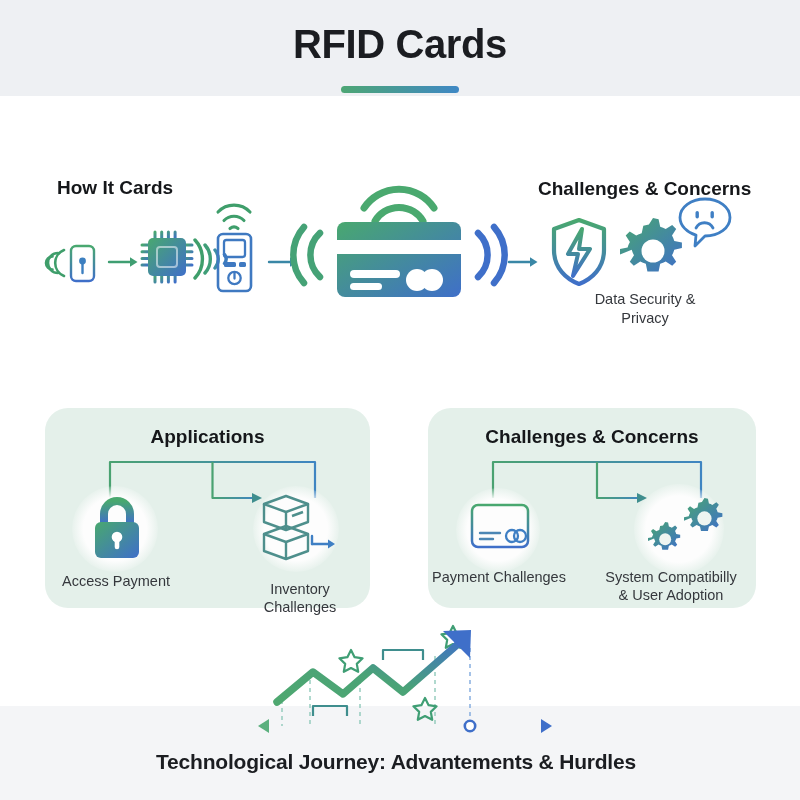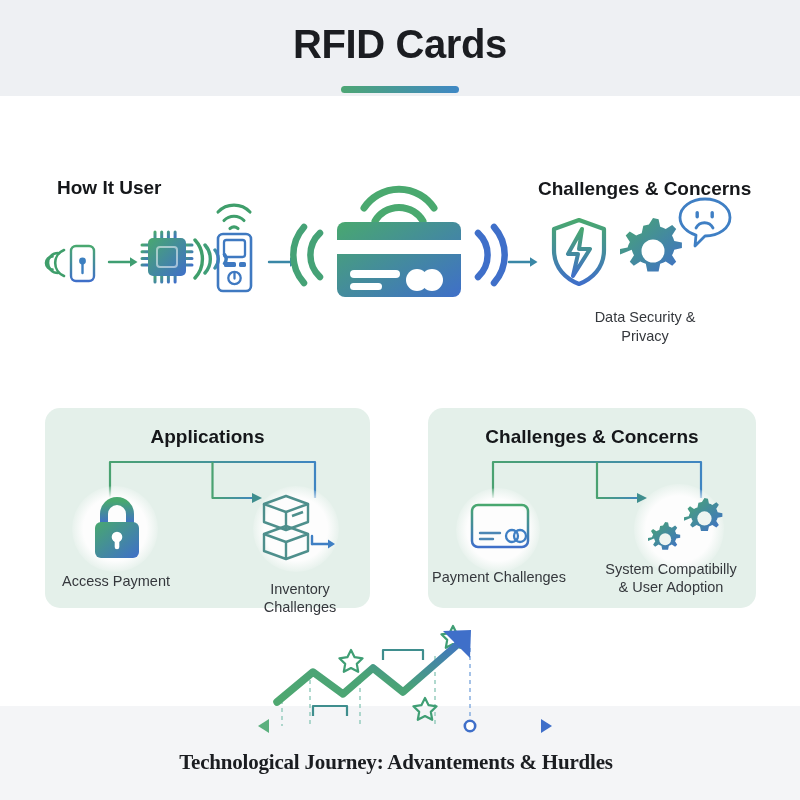--- a/index.html
+++ b/index.html
@@ -42,27 +42,27 @@
     white-space:nowrap;
   }
   #head-how{left:57px;top:177px;}
   #head-chall-top{left:538px;top:178px;}
 
   .cap{
     position:absolute;
     font-size:14.5px;color:#35383d;text-align:center;
     line-height:1.28;
   }
-  #cap-datasec{left:570px;top:308px;width:150px;}
+  #cap-datasec{left:570px;top:290px;width:150px;}
 
   
   .panel{
     position:absolute;
     background:#e4f0ea;
-    border-radius:15px;
+    border-radius:23px;
   }
   #panel-apps{left:45px;top:408px;width:325px;height:200px;}
   #panel-chall{left:428px;top:408px;width:328px;height:200px;}
 
   .panel-title{
     position:absolute;top:18px;left:0;width:100%;
     text-align:center;
     font-size:19px;font-weight:bold;color:#15171a;
   }
   .panel-cap{
@@ -73,38 +73,37 @@
   .icon-halo{
     position:absolute;border-radius:50%;
     background:radial-gradient(circle,#fdfdfd 52%,rgba(253,253,253,0) 74%);
   }
 
   
   .bottom-cap{
     position:absolute;left:0;top:750px;width:792px;text-align:center;
     font-size:21px;font-weight:bold;color:#1b1d21;
     letter-spacing:-0.2px;
-    font-family:Liberation Serif, serif;
   }
 
   svg{display:block;overflow:visible;}
   .abs{position:absolute;}
 </style>
 </head>
 <body>
 
 <div class="stage">
 
   <div class="band-top"></div>
   <div class="band-bottom"></div>
 
   <div class="page-title">RFID Cards</div>
   <div class="title-underline"></div>
 
-  <div class="sec-head" id="head-how">How It User</div>
+  <div class="sec-head" id="head-how">How It Cards</div>
   <div class="sec-head" id="head-chall-top">Challenges &amp; Concerns</div>
 
   <svg class="abs" style="left:0;top:0;width:0;height:0" aria-hidden="true">
     <defs>
       <linearGradient id="gGB" x1="0" y1="0" x2="1" y2="1">
         <stop offset="0%" stop-color="#49a86f"></stop>
           <stop offset="100%" stop-color="#3f6fc9"></stop>
       </linearGradient>
       <linearGradient id="gGBh" x1="0" y1="0" x2="1" y2="0">
         <stop offset="0%" stop-color="#49a86f"></stop>
@@ -284,21 +283,21 @@
     <svg class="abs" style="left:212px;top:80px;width:84px;height:80px" viewBox="0 0 84 80">
       <g transform="translate(44,10) scale(0.62)">
         <path fill="url(#gGB)" d="M33 0 l5.6 1.2 1.6 7.6 a25 25 0 0 1 5.5 2.3 l6.5-4.2 4 4 -4.2 6.5 a25 25 0 0 1 2.3 5.5 l7.6 1.6 0 5.6 -7.6 1.6 a25 25 0 0 1 -2.3 5.5 l4.2 6.5 -4 4 -6.5-4.2 a25 25 0 0 1 -5.5 2.3 l-1.6 7.6 -5.6 0 -5.6 0 -1.6-7.6 a25 25 0 0 1 -5.5-2.3 l-6.5 4.2 -4-4 4.2-6.5 a25 25 0 0 1 -2.3-5.5 L0 36.6 0 31 l7.6-1.6 a25 25 0 0 1 2.3-5.5 L5.7 17.4 l4-4 6.5 4.2 a25 25 0 0 1 5.5-2.3 L23.3 7.7 28.9 6.5 Z"></path>
         <circle cx="33" cy="33" r="11.5" fill="#eef5f1"></circle>
       </g>
       <g transform="translate(8,34) scale(0.52)">
         <path fill="url(#gGB)" d="M33 0 l5.6 1.2 1.6 7.6 a25 25 0 0 1 5.5 2.3 l6.5-4.2 4 4 -4.2 6.5 a25 25 0 0 1 2.3 5.5 l7.6 1.6 0 5.6 -7.6 1.6 a25 25 0 0 1 -2.3 5.5 l4.2 6.5 -4 4 -6.5-4.2 a25 25 0 0 1 -5.5 2.3 l-1.6 7.6 -5.6 0 -5.6 0 -1.6-7.6 a25 25 0 0 1 -5.5-2.3 l-6.5 4.2 -4-4 4.2-6.5 a25 25 0 0 1 -2.3-5.5 L0 36.6 0 31 l7.6-1.6 a25 25 0 0 1 2.3-5.5 L5.7 17.4 l4-4 6.5 4.2 a25 25 0 0 1 5.5-2.3 L23.3 7.7 28.9 6.5 Z"></path>
         <circle cx="33" cy="33" r="11.5" fill="#eef5f1"></circle>
       </g>
     </svg>
-    <div class="panel-cap" style="left:158px;top:152px;width:170px">
+    <div class="panel-cap" style="left:158px;top:160px;width:170px">
       <span>System Compatibilly</span><br>
       <span>&amp; User Adoption</span>
     </div>
   </div>
 
   <svg class="abs" style="left:255px;top:618px;width:300px;height:120px" viewBox="0 0 300 120">
     <defs>
       <linearGradient id="axisGrad" x1="0" y1="0" x2="1" y2="0">
         <stop offset="0%" stop-color="#5bb07e"></stop>
           <stop offset="100%" stop-color="#3f6fc9"></stop>

